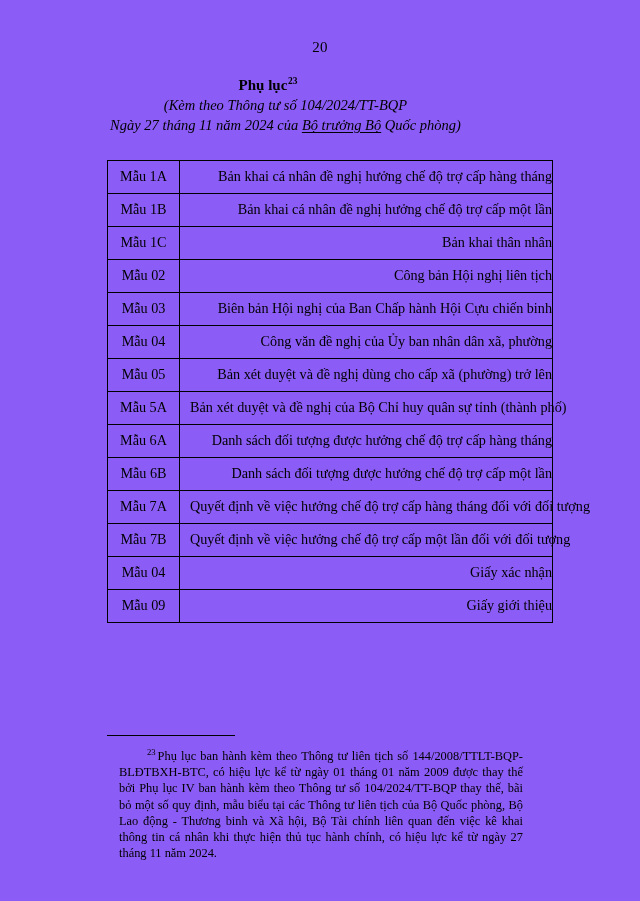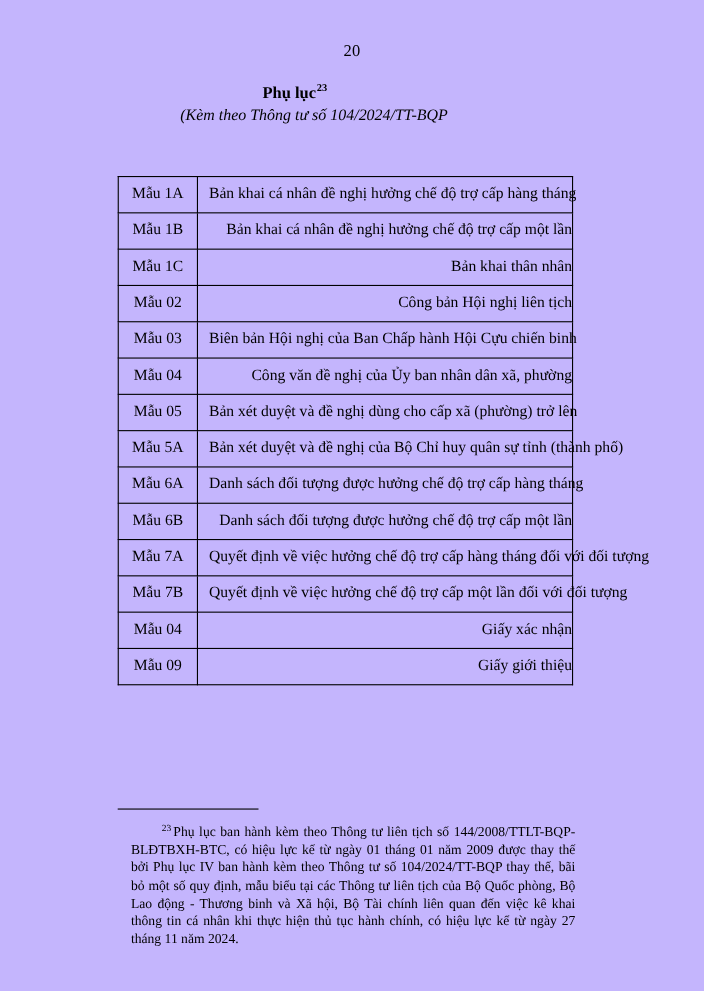--- a/index.html
+++ b/index.html
@@ -13,21 +13,21 @@
     height: 901px;
     font-family: "Liberation Serif", "DejaVu Serif", serif;
     color: #000000;
     -webkit-font-smoothing: antialiased;
   }
 
   .page {
     position: relative;
     width: 640px;
     height: 901px;
-    background: #c4b5fd;
+    background: #8b5cf6;
     box-sizing: border-box;
     overflow: hidden;
   }
 
   
   .page-number {
     position: absolute;
     top: 38px;
     left: 0;
     width: 640px;
@@ -69,21 +69,21 @@
   .heading-sub .u {
     text-decoration: underline;
     text-underline-offset: 2px;
   }
 
   
   .form-table {
     position: absolute;
     left: 107px;
     top: 160px;
-    width: 414px;
+    width: 446px;
     border-collapse: collapse;
     table-layout: fixed;
   }
   .form-table td {
     border: 1.1px solid #000000;
     font-size: 14.2px;
     line-height: 17px;
     padding: 7px 0 8px 0;
     vertical-align: middle;
     white-space: nowrap;
@@ -133,20 +133,21 @@
 
 <div class="page">
 
   <div class="page-number">20</div>
 
   <div class="heading">
     <div class="heading-title">
       <span>Phụ lục</span><span class="fn-ref">23</span>
     </div>
     <div class="heading-sub">(Kèm theo Thông tư số 104/2024/TT-BQP</div>
+    <div class="heading-sub"><span>Ngày 27 tháng 11 năm 2024 của </span><span class="u">Bộ trưởng Bộ</span><span> Quốc phòng)</span></div>
   </div>
 
   <table class="form-table">
     <tbody>
       <tr>
         <td class="col-code">Mẫu 1A</td>
         <td class="col-name">Bản khai cá nhân đề nghị hưởng chế độ trợ cấp hàng tháng</td>
       </tr>
       <tr>
         <td class="col-code">Mẫu 1B</td>

